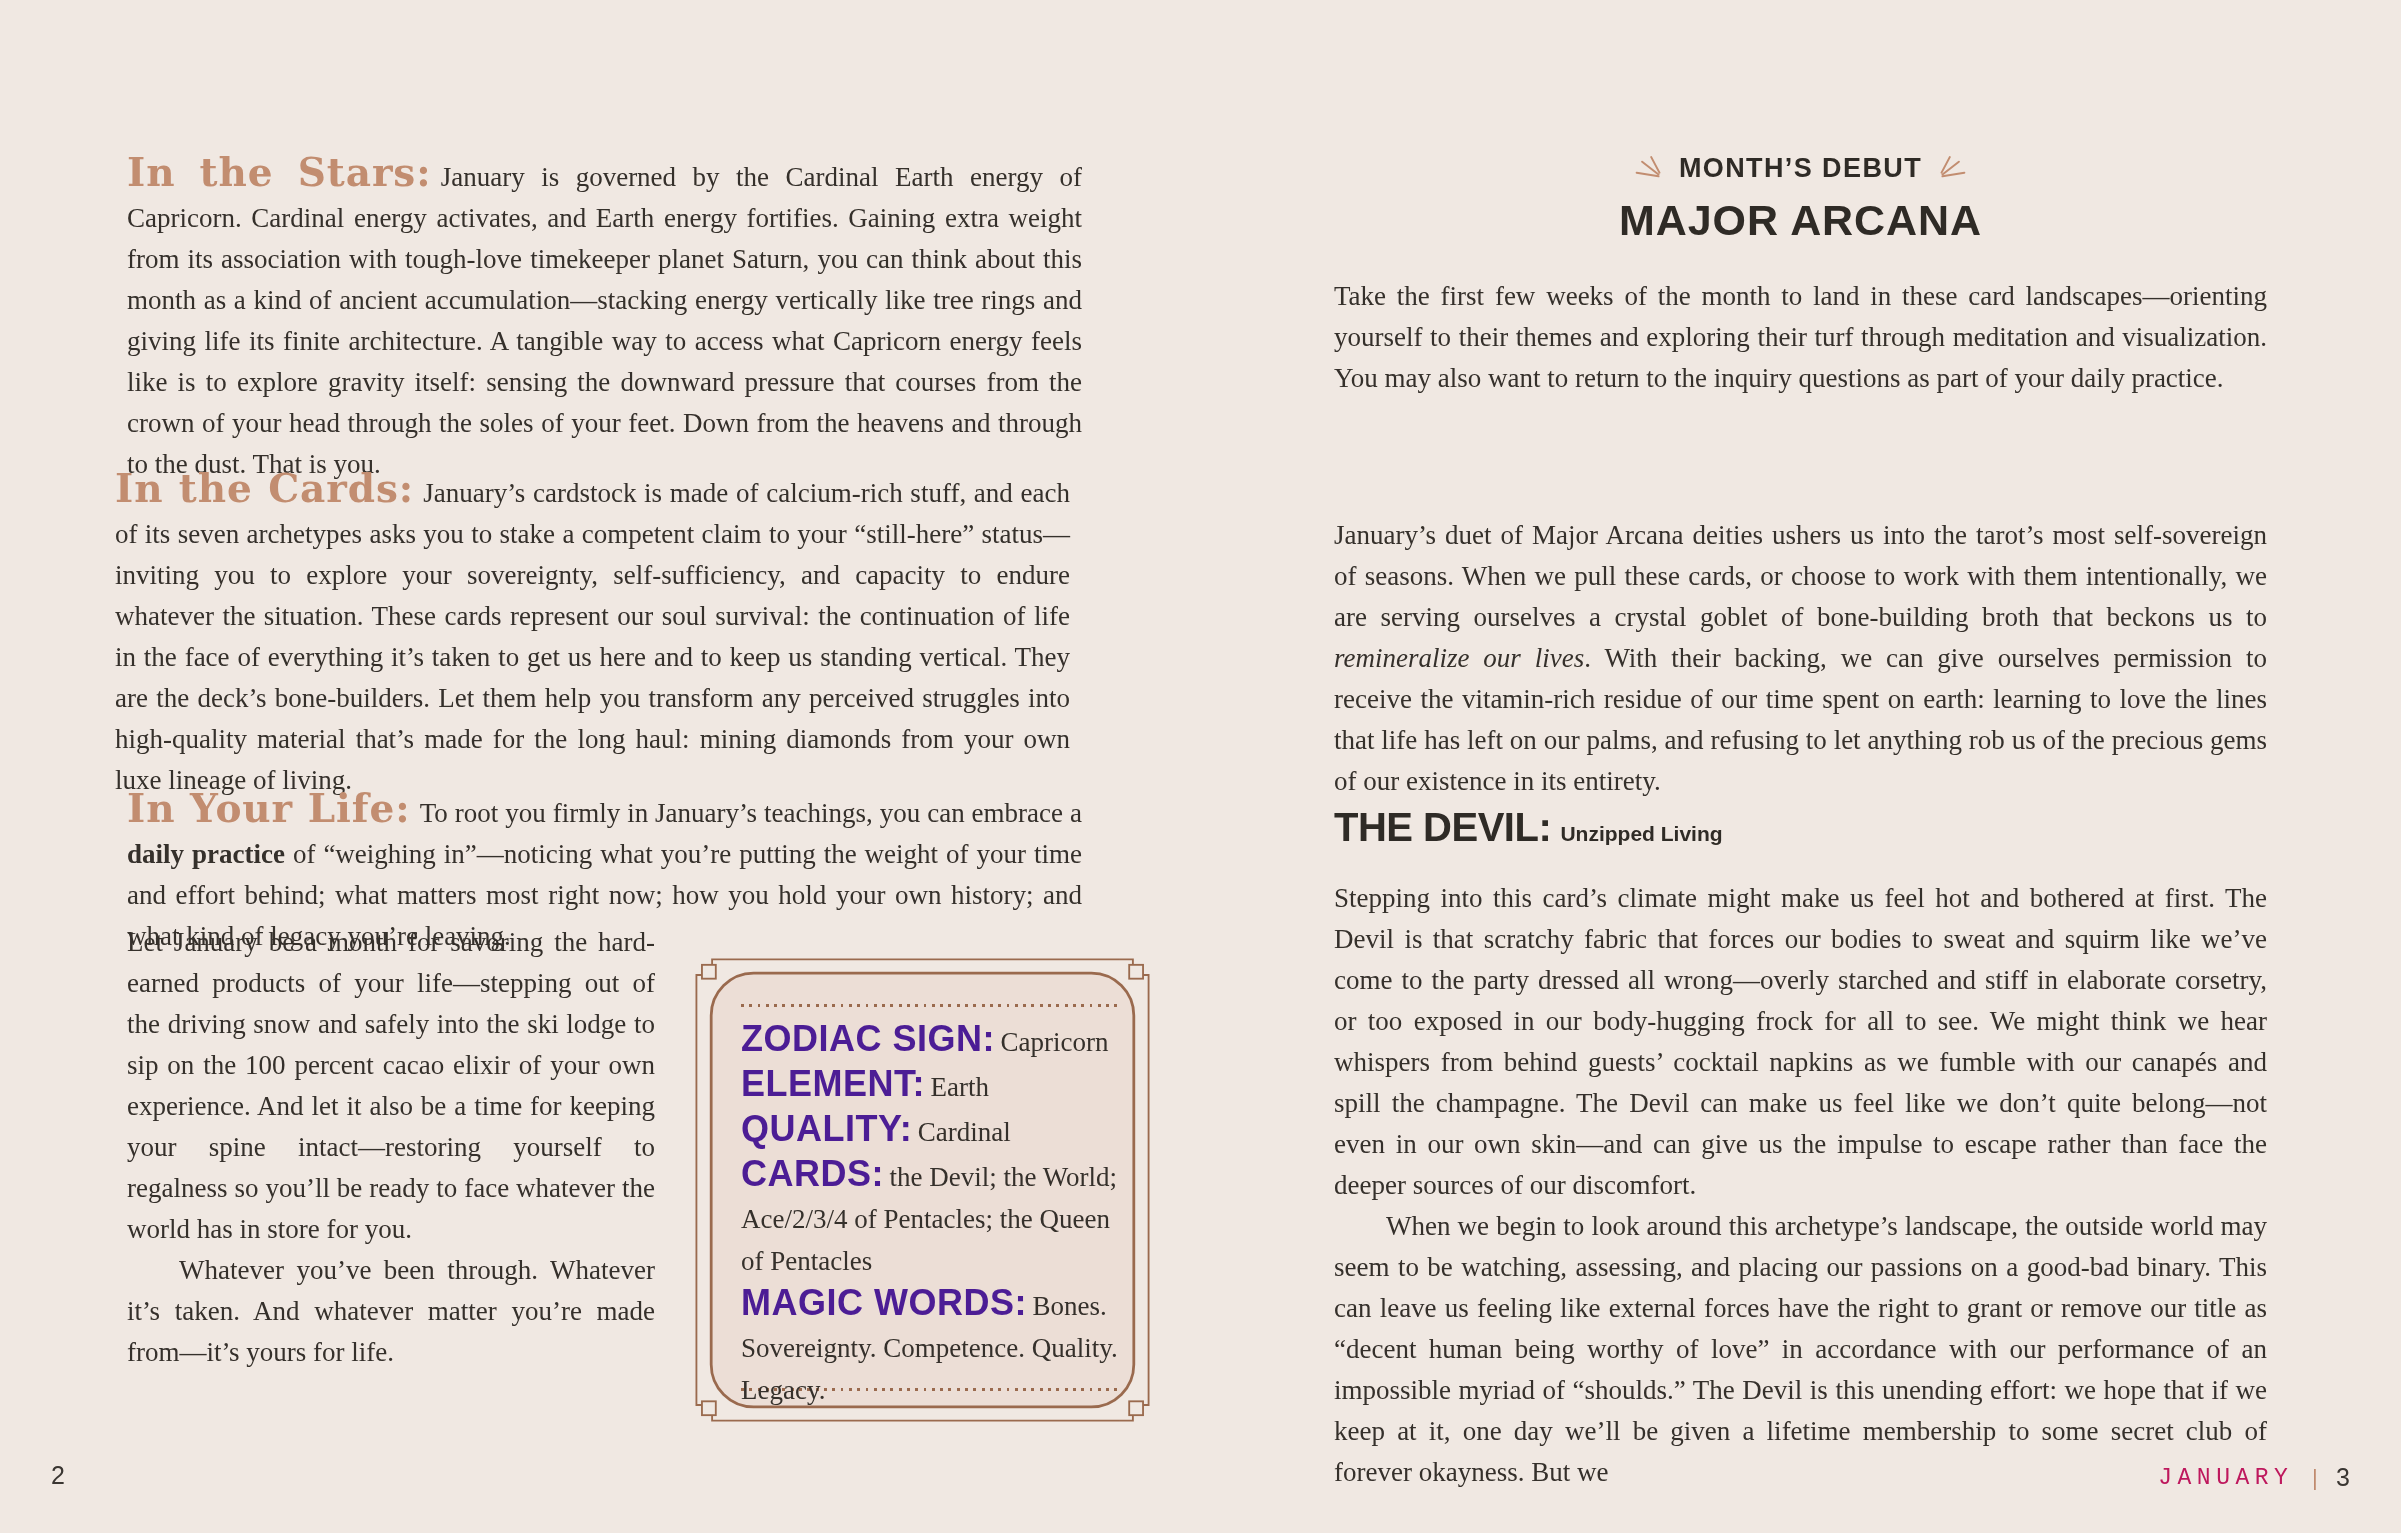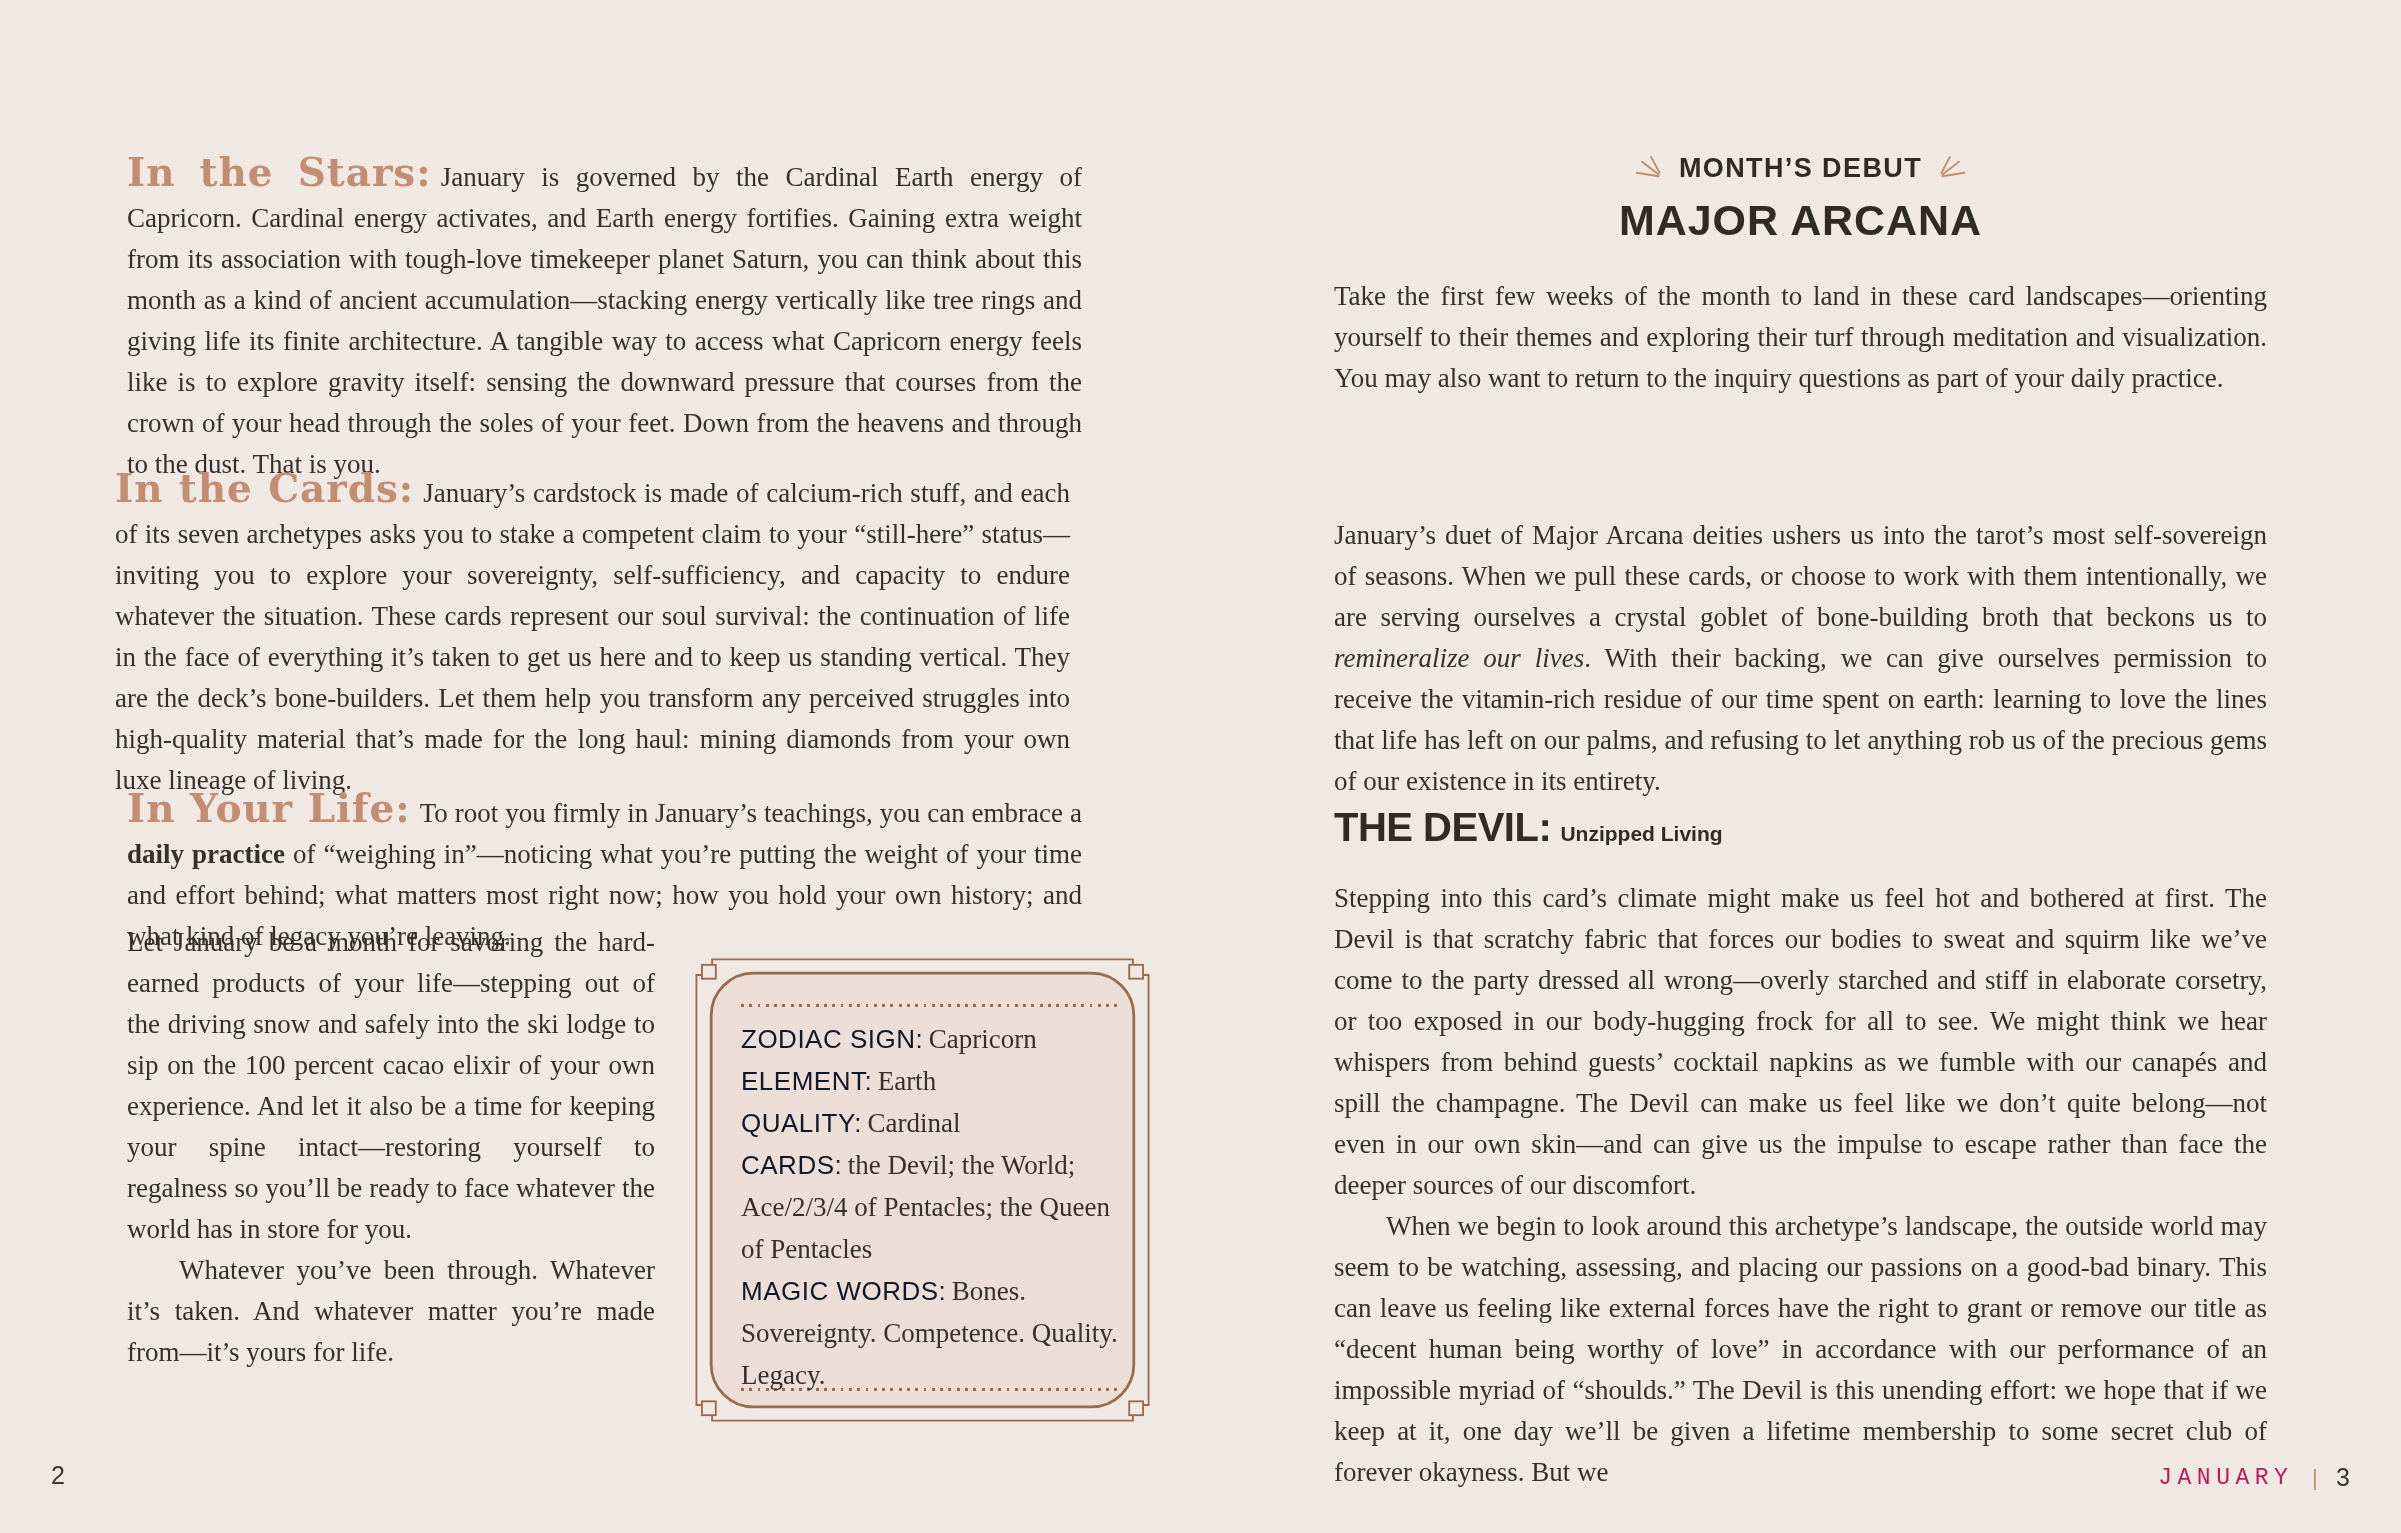--- a/index.html
+++ b/index.html
@@ -21,22 +21,22 @@
   .tan-heading{font-family:"Liberation Sans",sans-serif;font-weight:700;font-size:30.5px;
                color:#B5846A;letter-spacing:0.3px;}
   .devil-heading{color:#2F2B26;font-family:"Liberation Sans",sans-serif;}
   .devil-heading .strong{font-weight:700;font-size:40px;letter-spacing:-0.5px;}
   .devil-heading .sub{font-weight:700;font-size:21px;padding-left:9.2px;}
   
   .infobox{position:absolute;left:688px;top:951px;width:469px;height:478px;}
   .infobox svg{position:absolute;left:0;top:0;}
   .infobox .content{position:absolute;left:53px;top:67px;width:381px;
                     font-size:27px;line-height:42px;}
-  .infobox .label{font-family:"Liberation Sans",sans-serif;font-weight:400;
-                  color:#0f172a;letter-spacing:0.5px;font-size:26px;padding-right:5.5px;}
+  .infobox .label{font-family:"Liberation Sans",sans-serif;font-weight:700;
+                  color:#4c1d95;letter-spacing:0.5px;font-size:36px;padding-right:5.5px;}
   .dotted{position:absolute;left:53px;width:381px;height:2.8px;
           background:repeating-linear-gradient(90deg,#9A6A4E 0 2.8px,transparent 2.8px 8.3px);}
   
   .pageno{font-family:"Liberation Sans",sans-serif;font-size:25px;color:#3A3632;}
   .footer-right{position:absolute;top:1463px;right:51px;display:flex;align-items:center;gap:18.5px;}
   .footer-month{font-family:Liberation Mono, monospace;font-size:23px;letter-spacing:5.5px;
                 color:#be185d;}
   .footer-bar{color:#C08A6E;font-size:22px;font-family:"Liberation Sans",sans-serif;}
 </style>
 </head>

